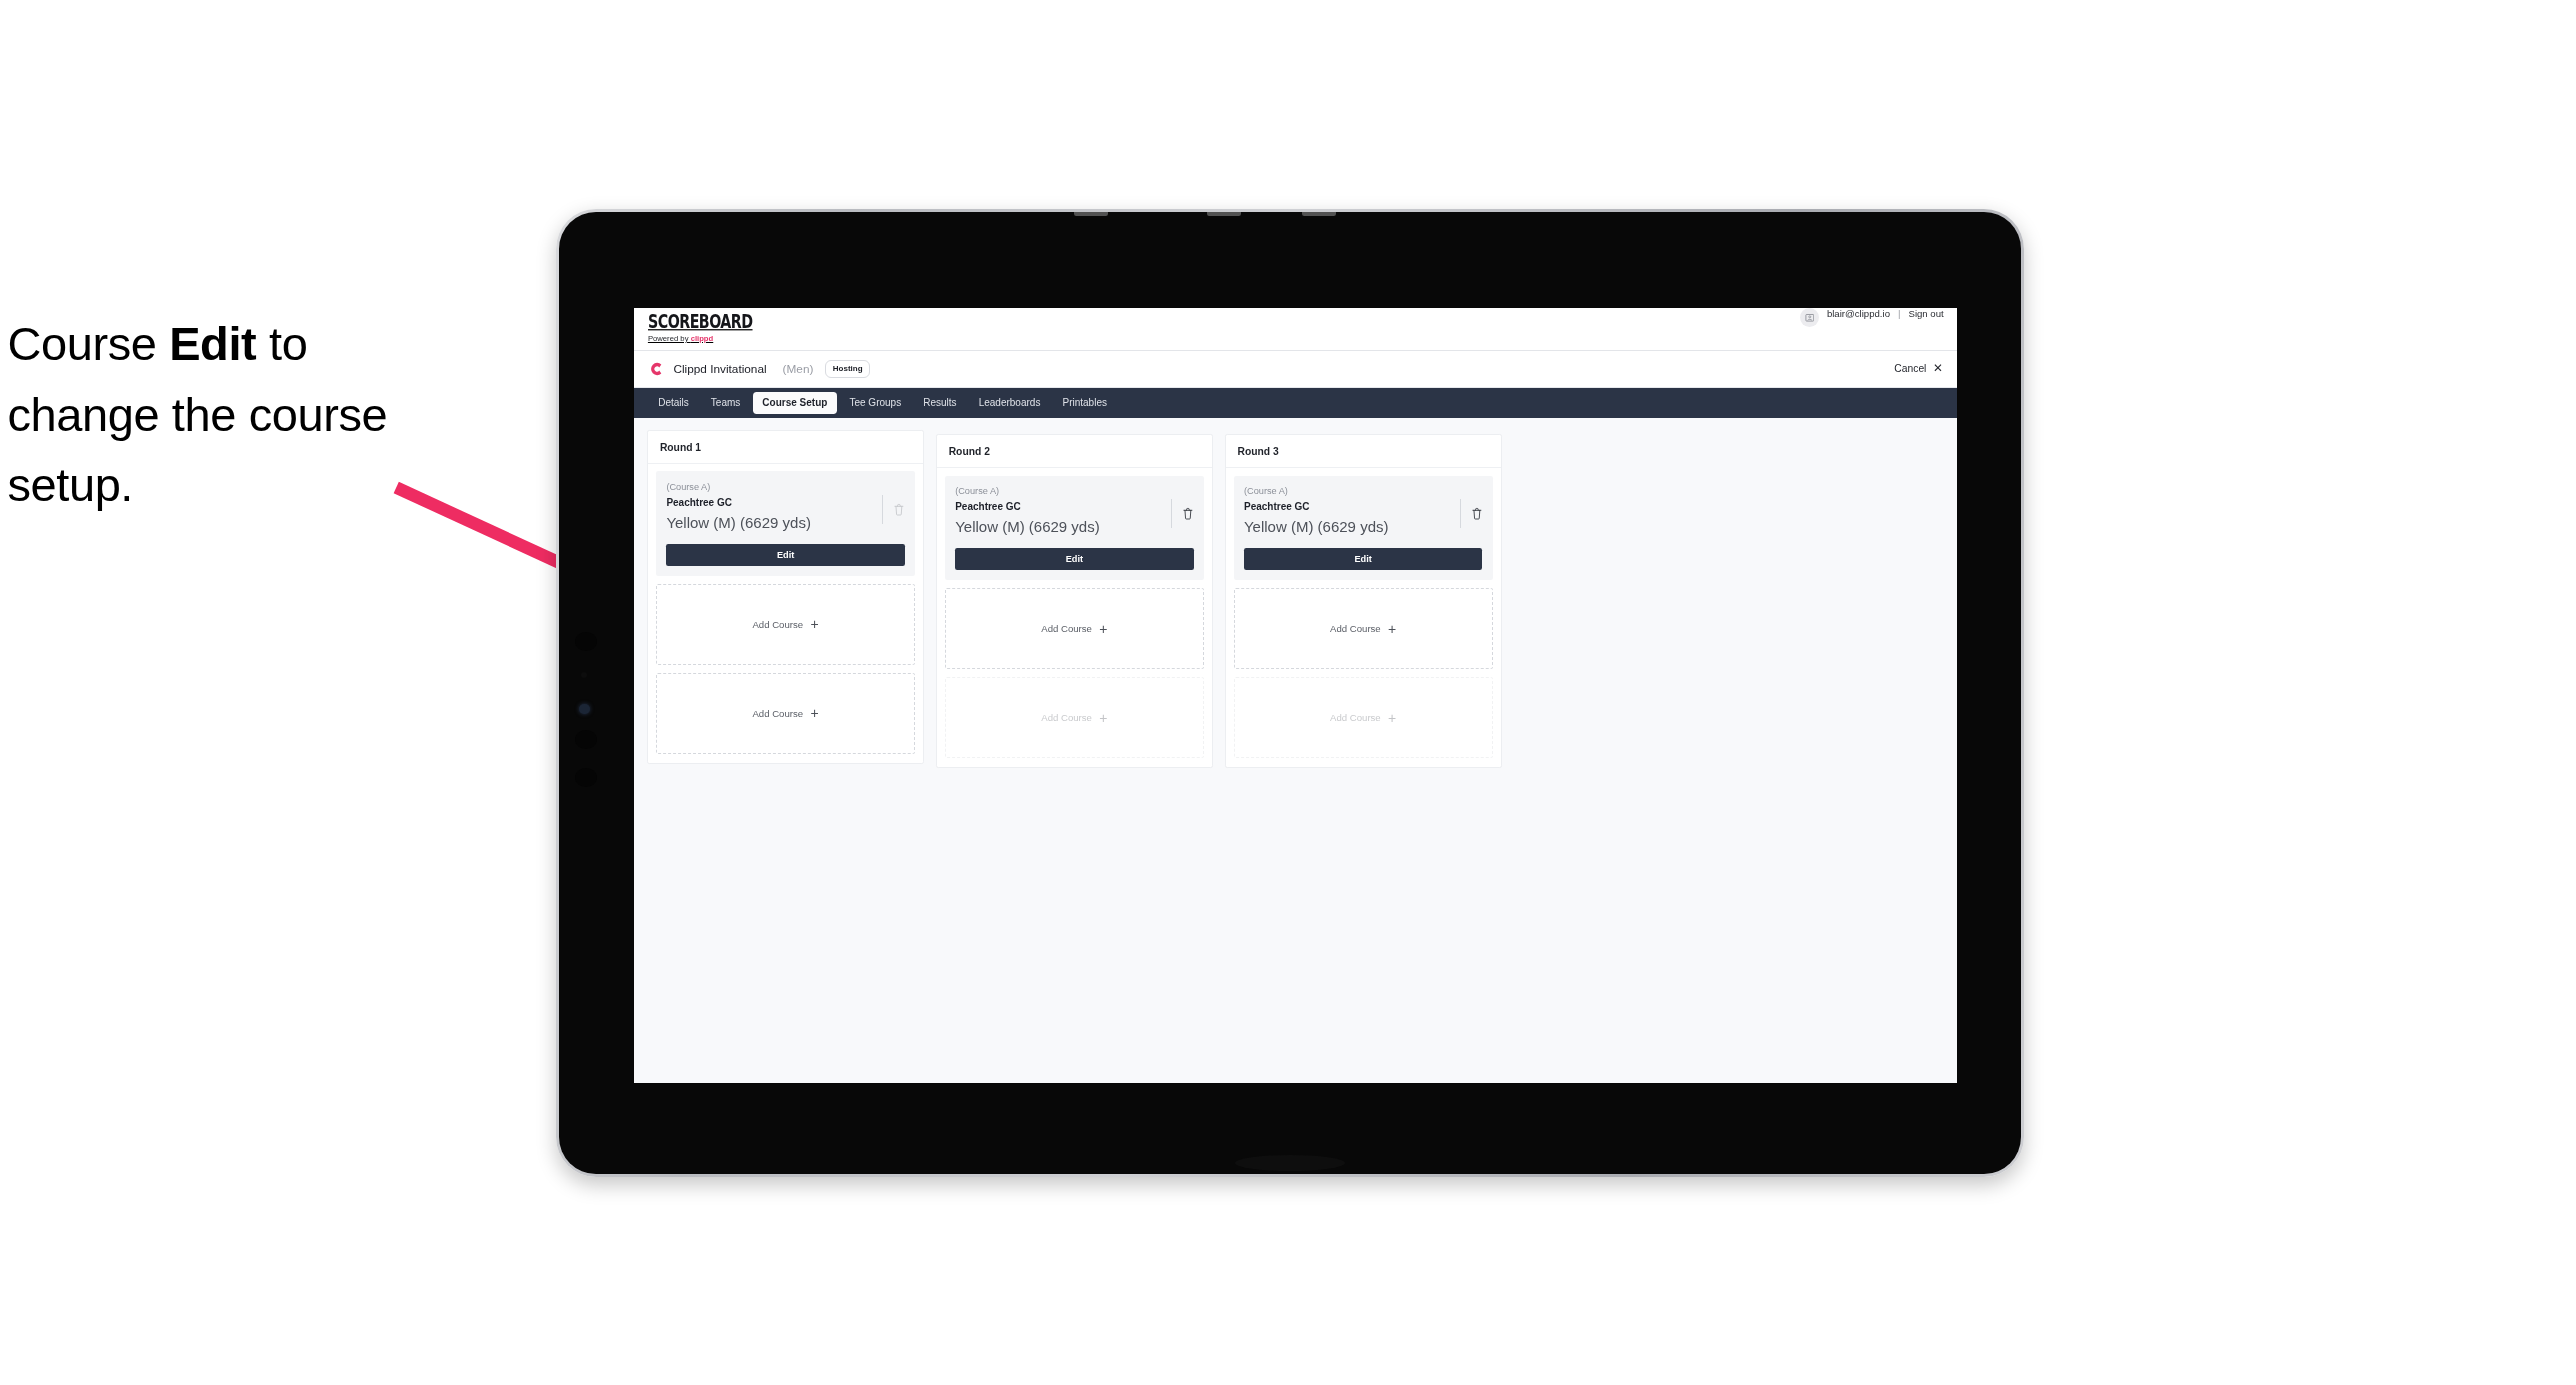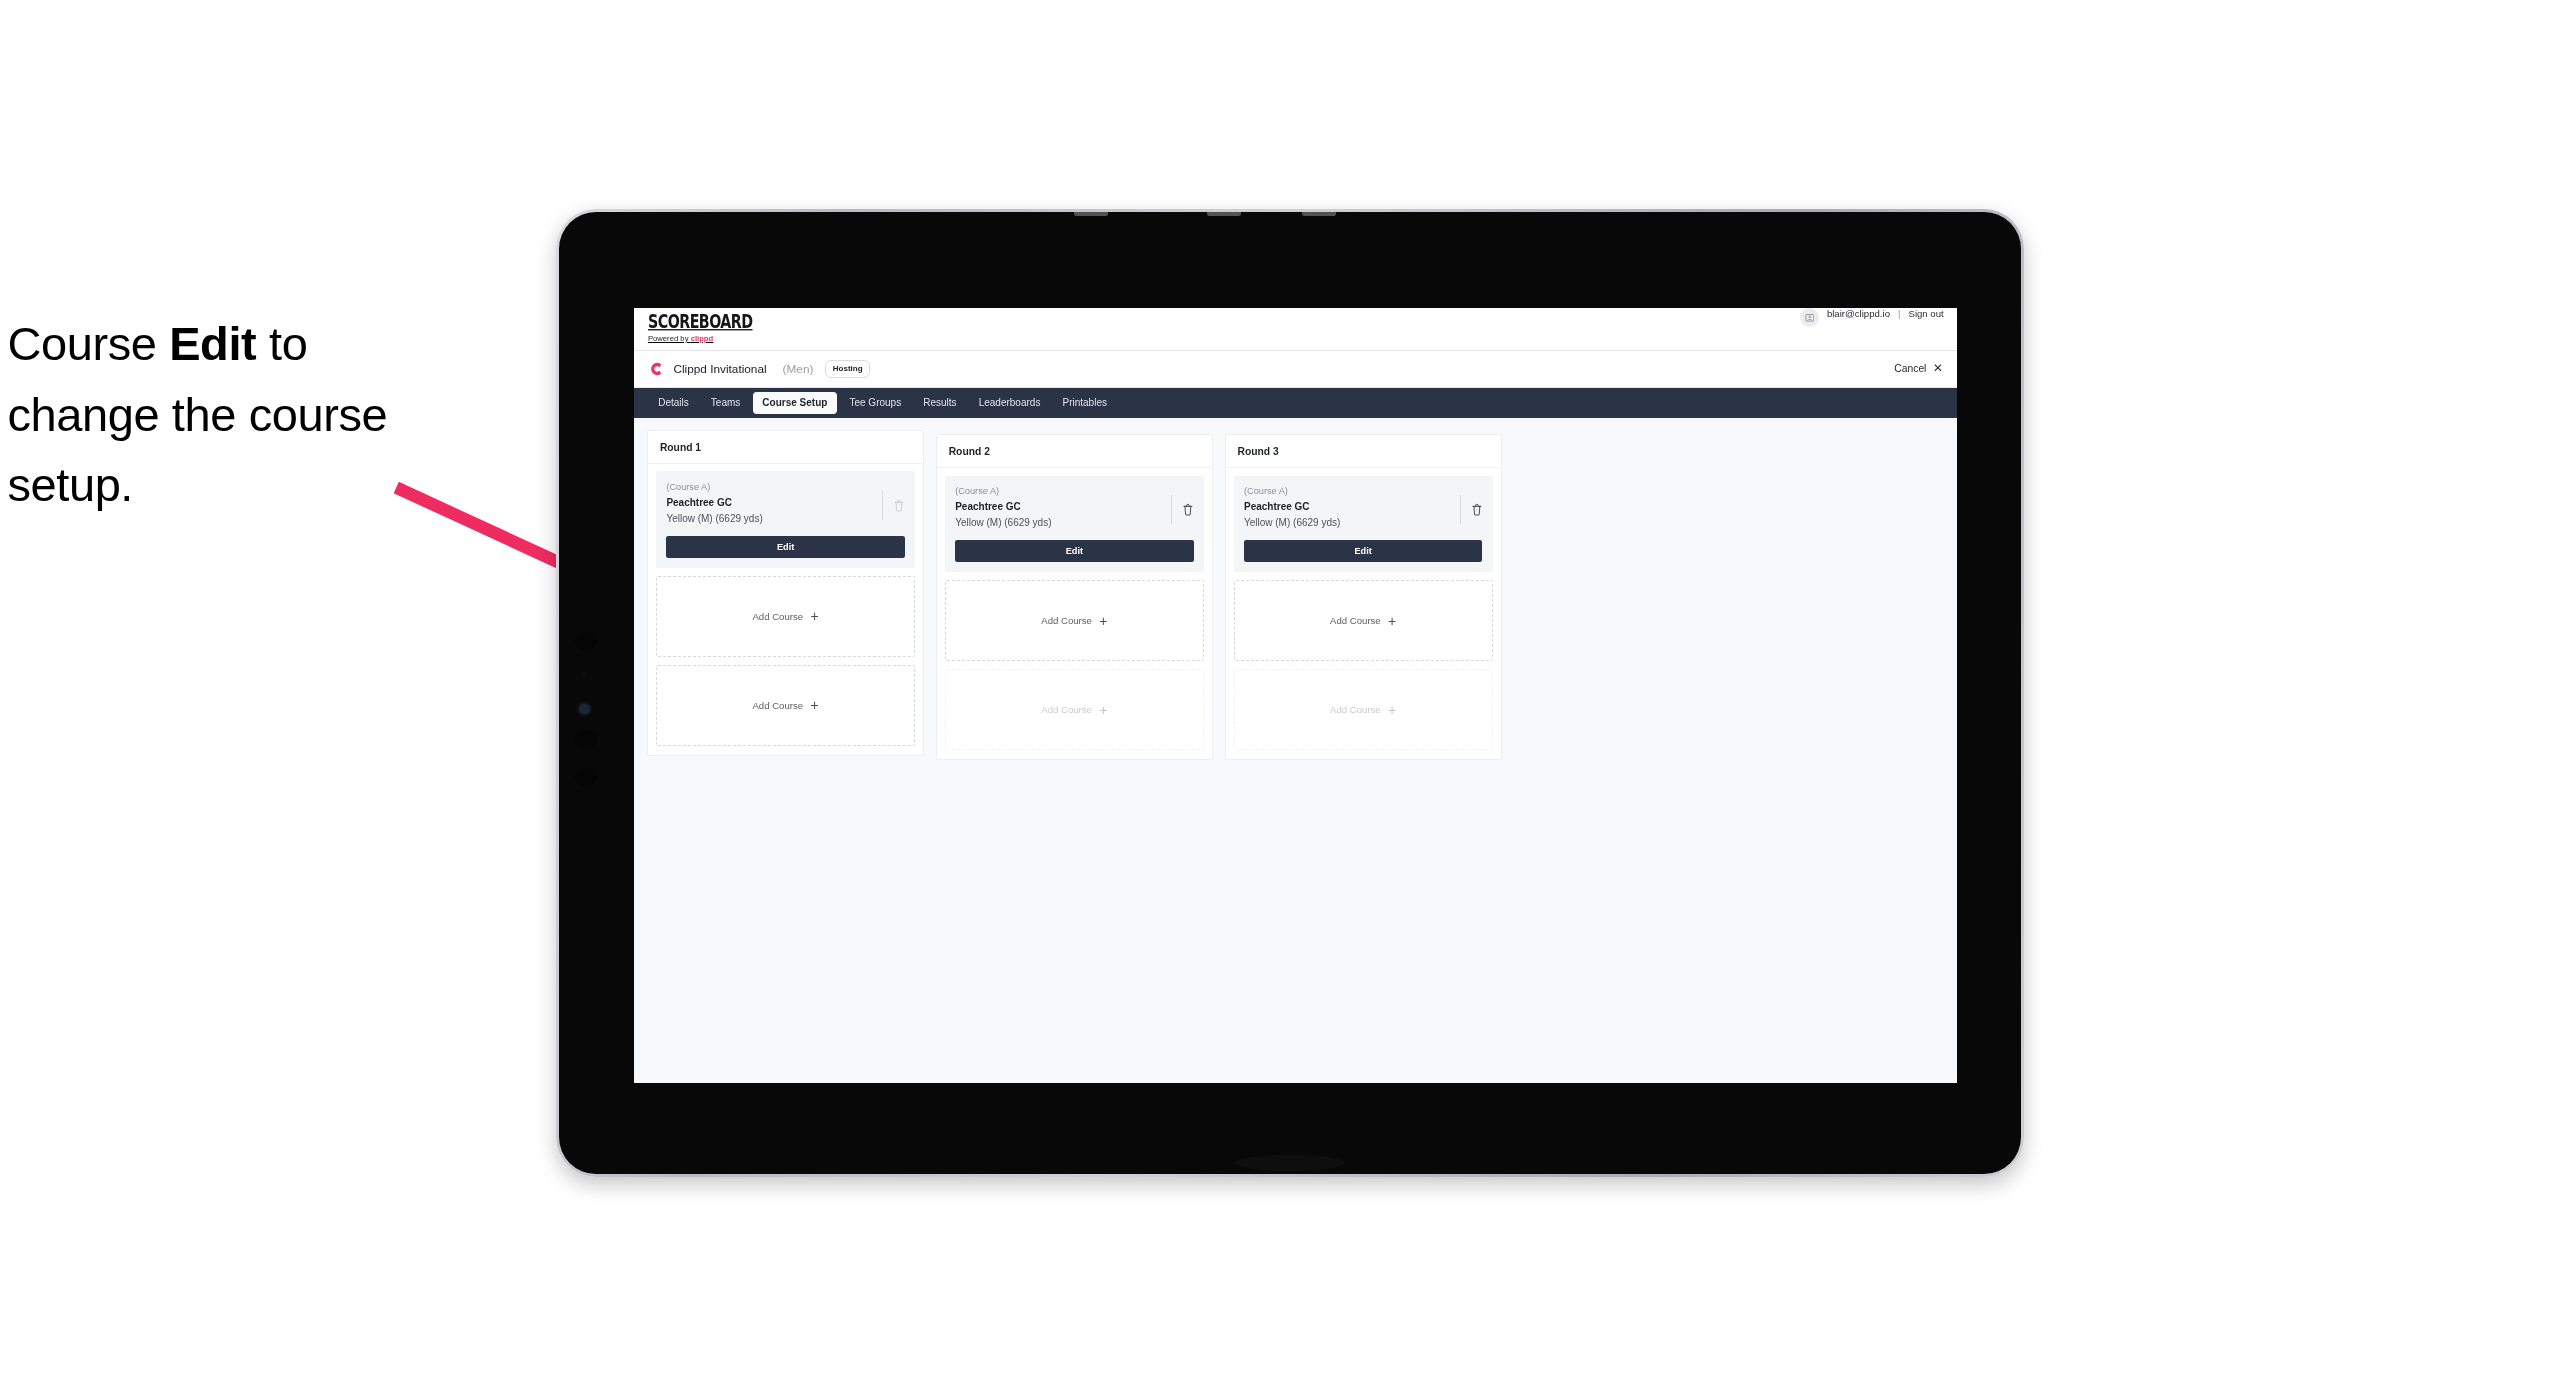--- a/index.html
+++ b/index.html
@@ -290,21 +290,21 @@
     color: #8c9099;
     line-height: 1.5;
   }
   .course-name {
     font-size: 10px;
     font-weight: 700;
     color: #1d2029;
     line-height: 1.6;
   }
   .course-tee {
-    font-size: 10px;
+    font-size: 15px;
     color: #4d5159;
     line-height: 1.6;
   }
   .course-actions {
     display: flex;
     align-items: center;
     align-self: stretch;
     padding-top: 2.9px;
   }
   .vdiv {

